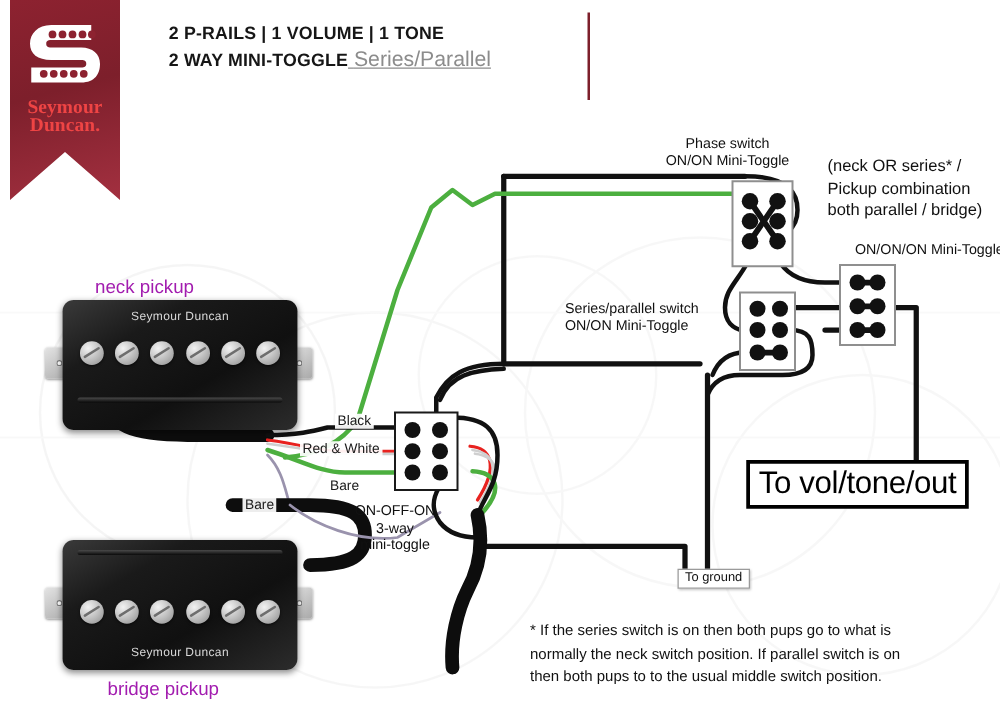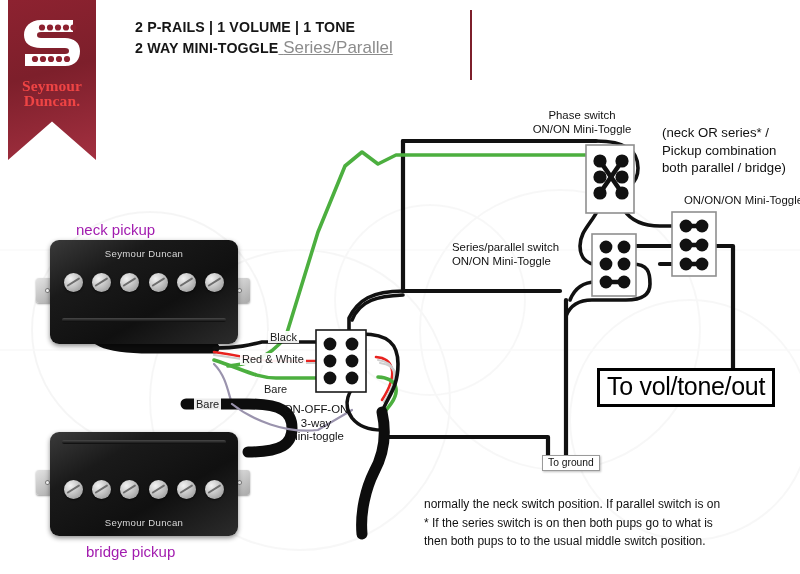--- a/index.html
+++ b/index.html
@@ -313,18 +313,18 @@
   <div class="lbl c" style="left:258px;top:403px;width:116px;">
     <div>ON-OFF-ON</div>
     <div>3-way</div>
     <div>mini-toggle</div>
   </div>
 
   <div class="bigbox" style="left:597px;top:368px;">To vol/tone/out</div>
   <div class="gndbox" style="left:542px;top:455px;">To ground</div>
 
   <div class="foot" style="left:424px;top:495px;width:370px;">
+    <div>* If the series switch is on then both pups go to what is</div>
     <div>normally the neck switch position.  If parallel switch is on</div>
-    <div>* If the series switch is on then both pups go to what is</div>
     <div>then both pups to to the usual middle switch position.</div>
   </div>
 
 </div>
 
 </body></html>

